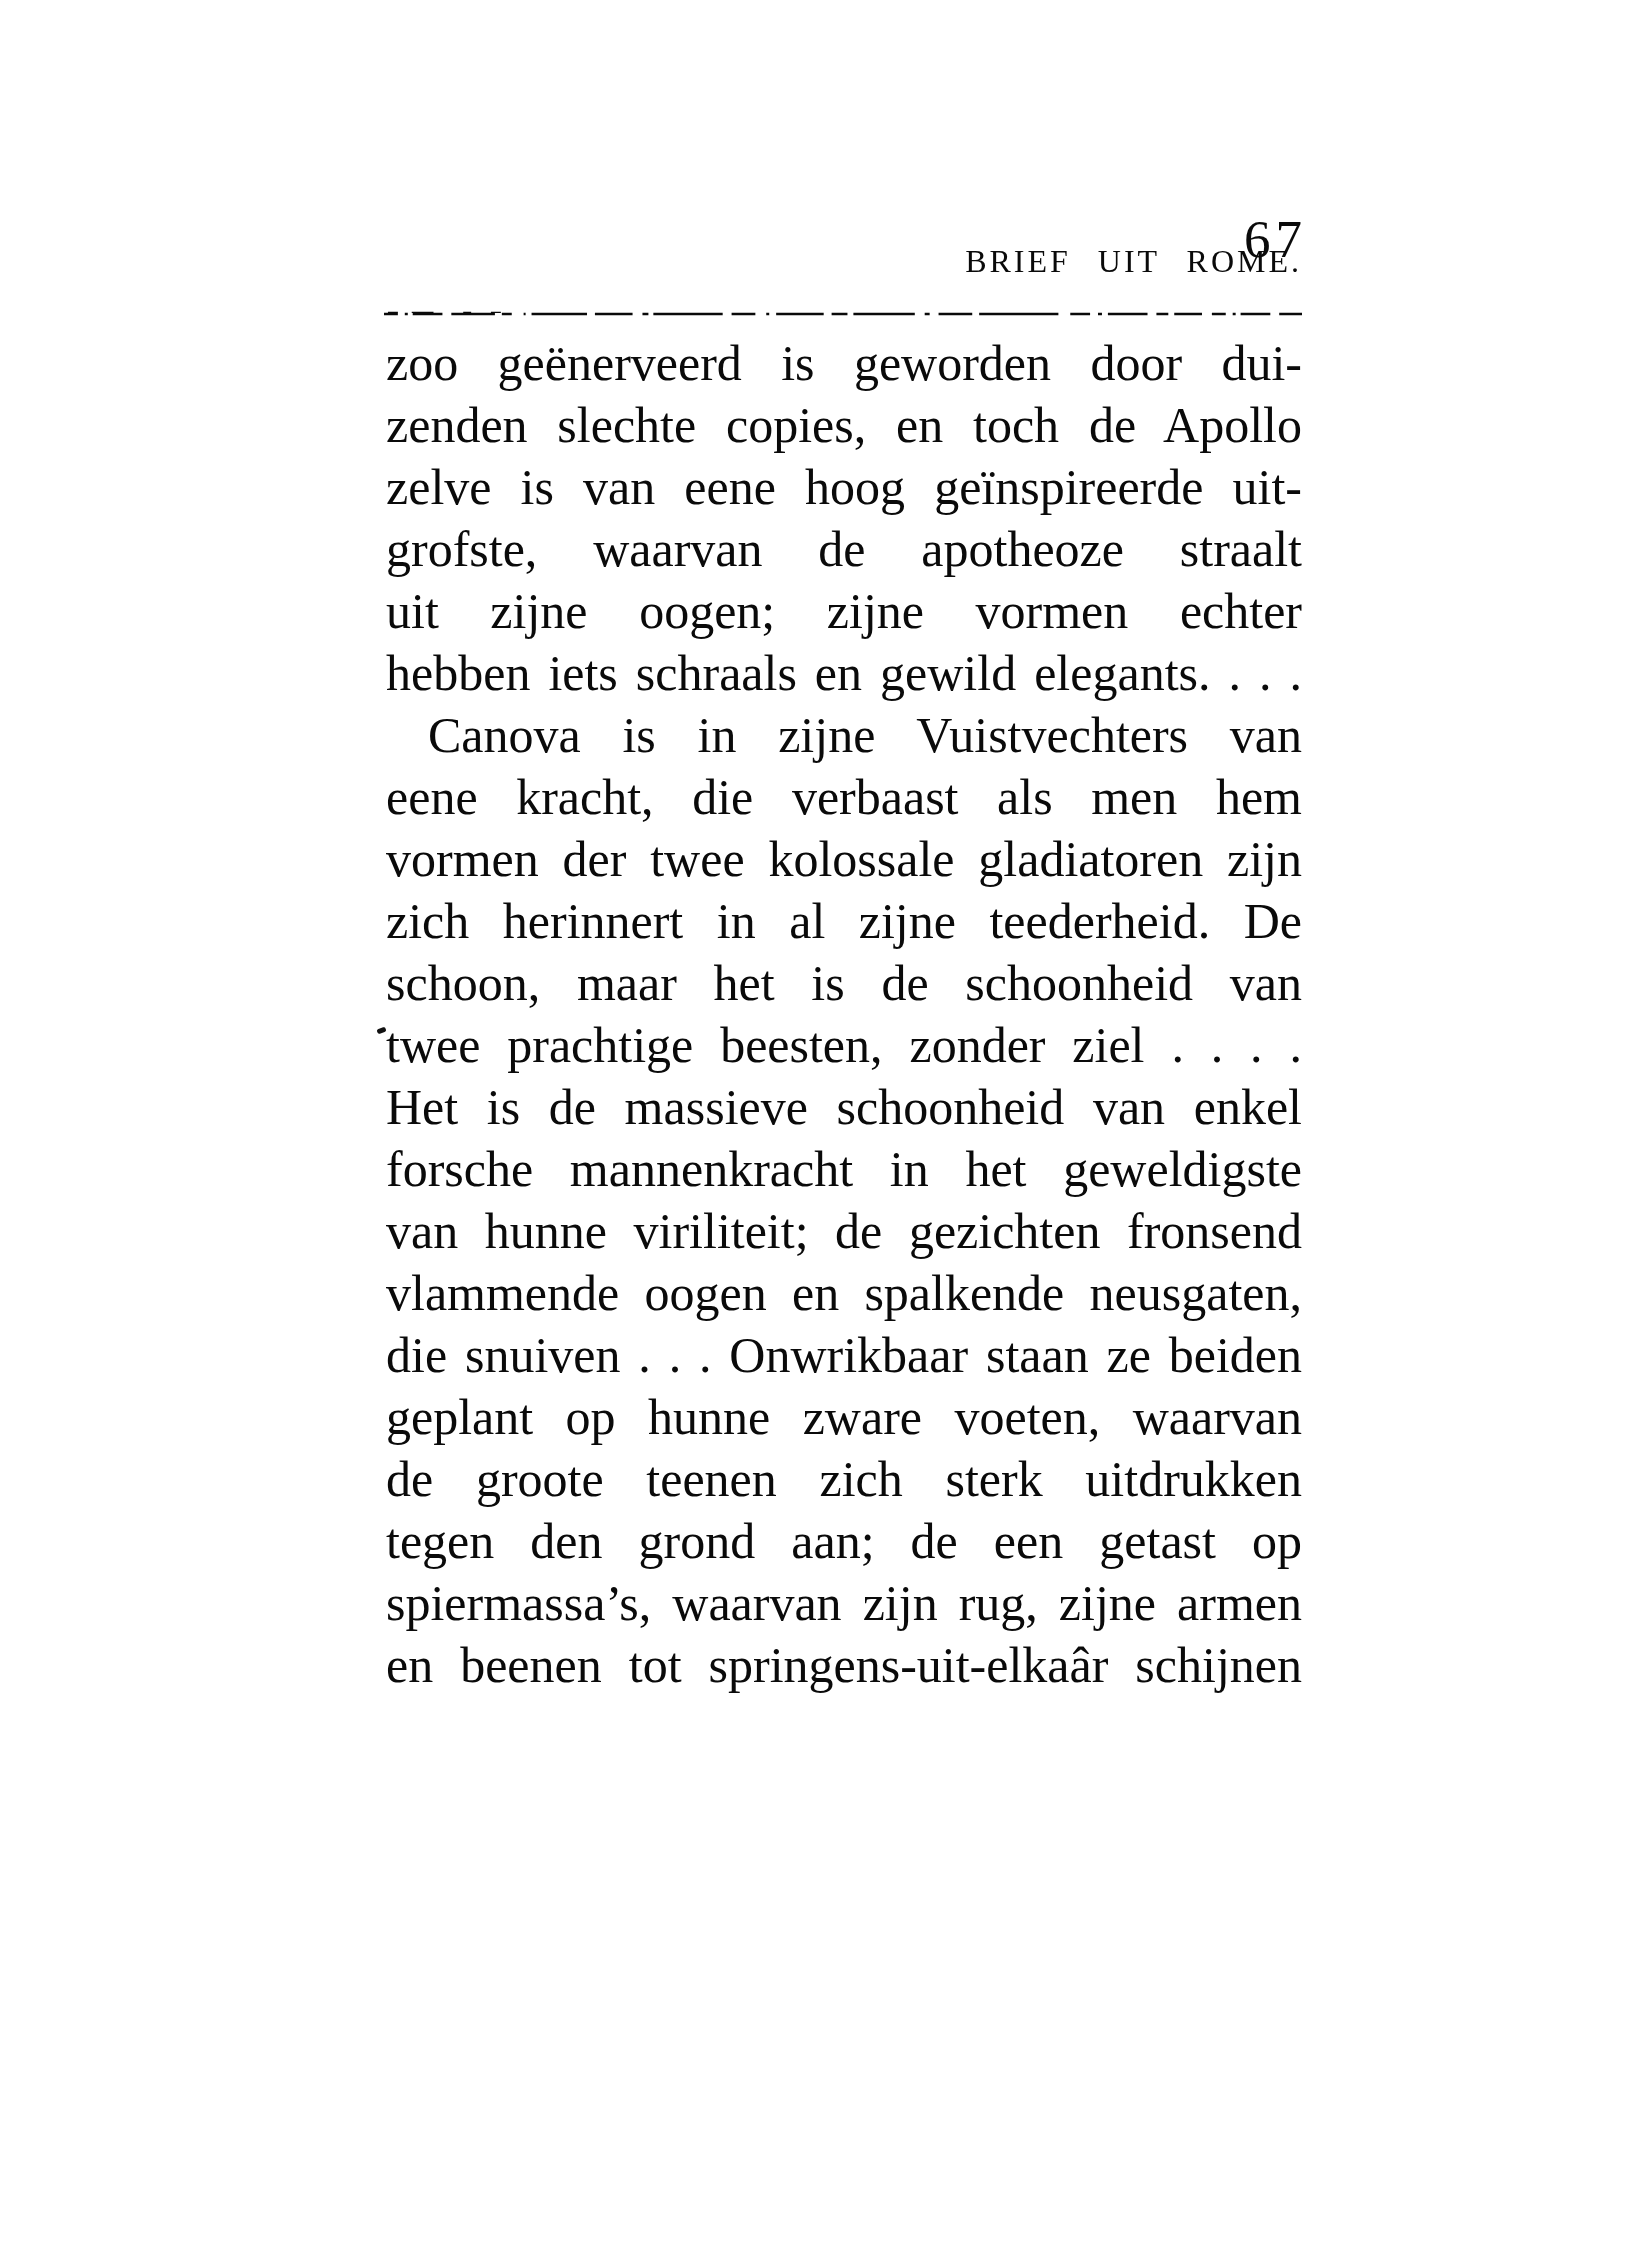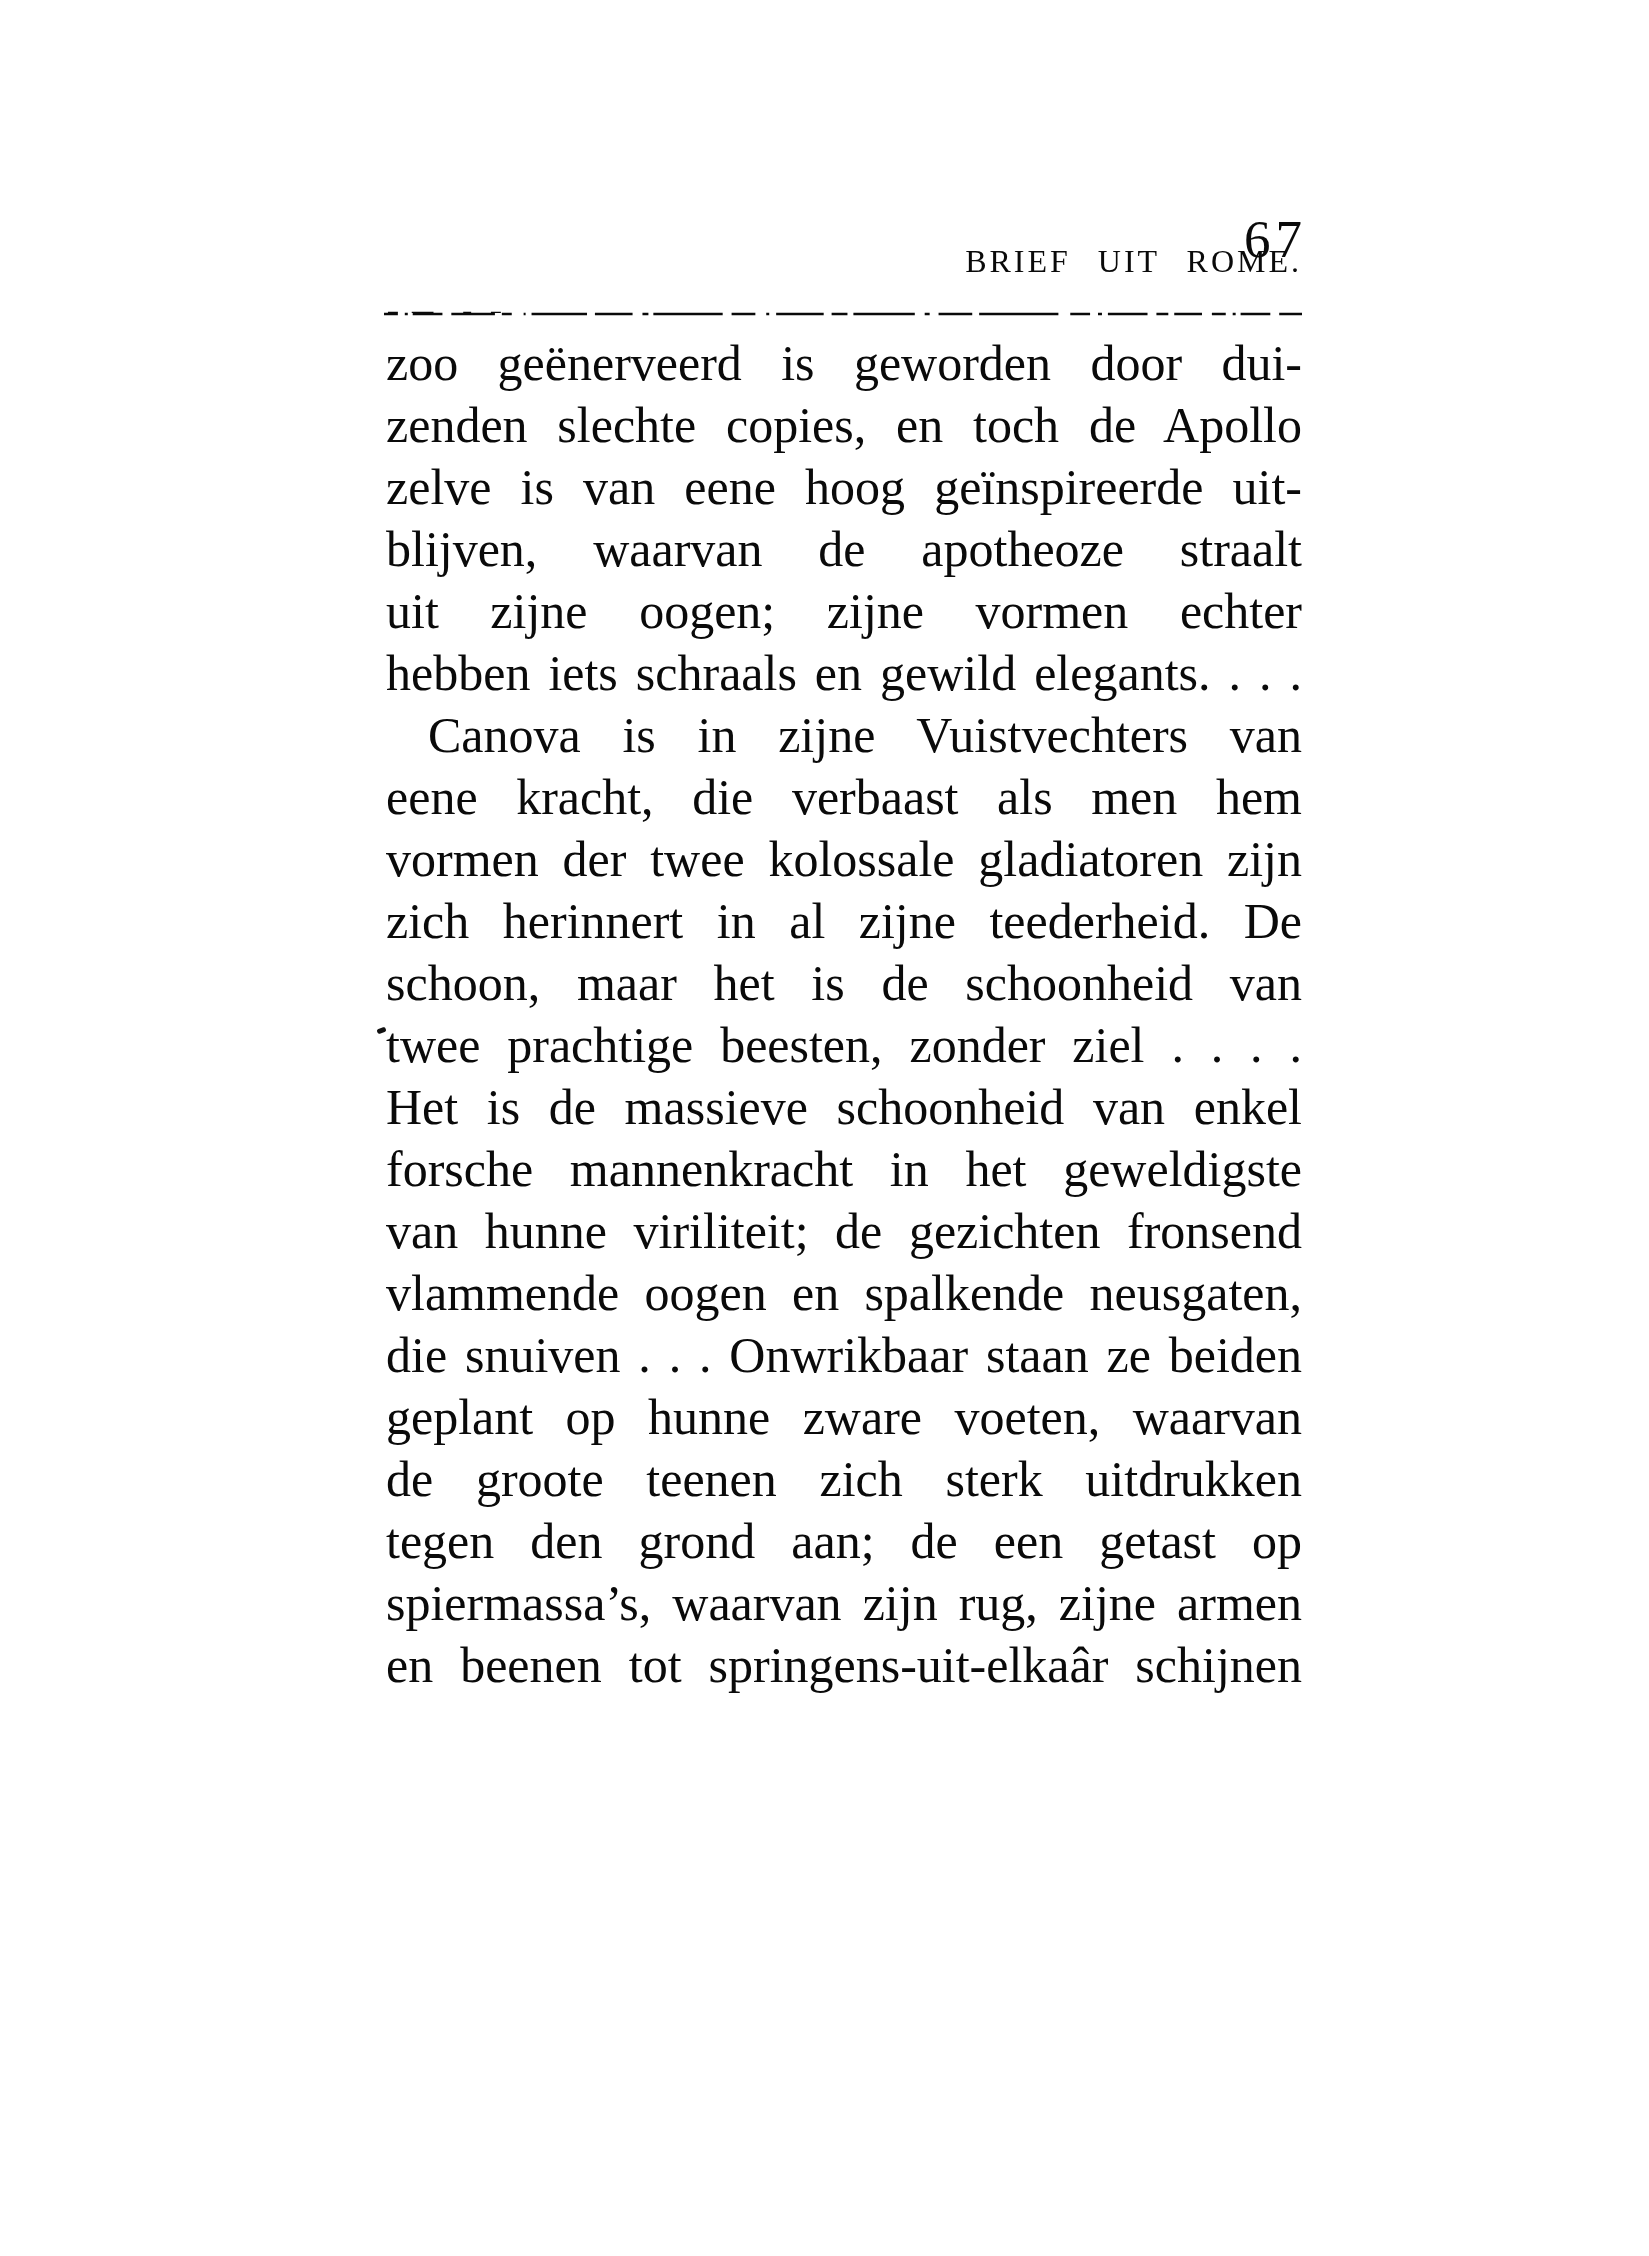--- a/index.html
+++ b/index.html
@@ -86,21 +86,21 @@
     <svg width="918" height="6" xmlns="http://www.w3.org/2000/svg" viewBox="0 0 927 6">
       <line x1="0" y1="3" x2="927" y2="3" stroke="#0a0a0a" stroke-width="2.4" stroke-dasharray="14 7 3 5 30 9 44 7 10 12 2 6 56 8 38 10 6 5 70 9 24 11 3 7 48 8 16 6 62 10 5 9 34 7 80 12 20 8 4 6 40 9 12 6 28 10"></line>
       <line x1="4" y1="1.4" x2="120" y2="1.4" stroke="#0a0a0a" stroke-width="1.2" stroke-dasharray="10 14 22 30 8 20"></line>
     </svg>
   </div>
 
   <div class="text-block">
     <div class="line">zoo geënerveerd is geworden door dui-</div>
     <div class="line">zenden slechte copies, en toch de Apollo</div>
     <div class="line">zelve is van eene hoog geïnspireerde uit-</div>
-    <div class="line">blijven, waarvan de apotheoze straalt</div>
+    <div class="line">grofste, waarvan de apotheoze straalt</div>
     <div class="line">uit zijne oogen; zijne vormen echter</div>
     <div class="line">hebben iets schraals en gewild elegants. . . .</div>
     <div class="line indent">Canova is in zijne Vuistvechters van</div>
     <div class="line">eene kracht, die verbaast als men hem</div>
     <div class="line">vormen der twee kolossale gladiatoren zijn</div>
     <div class="line">zich herinnert in al zijne teederheid. De</div>
     <div class="line">schoon, maar het is de schoonheid van</div>
     <div class="line">twee prachtige beesten, zonder ziel . . . .</div>
     <div class="line">Het is de massieve schoonheid van enkel</div>
     <div class="line">forsche mannenkracht in het geweldigste</div>

